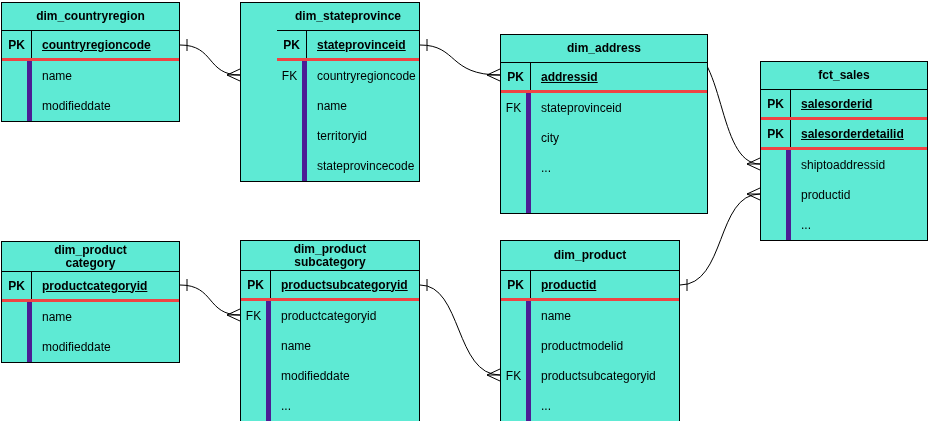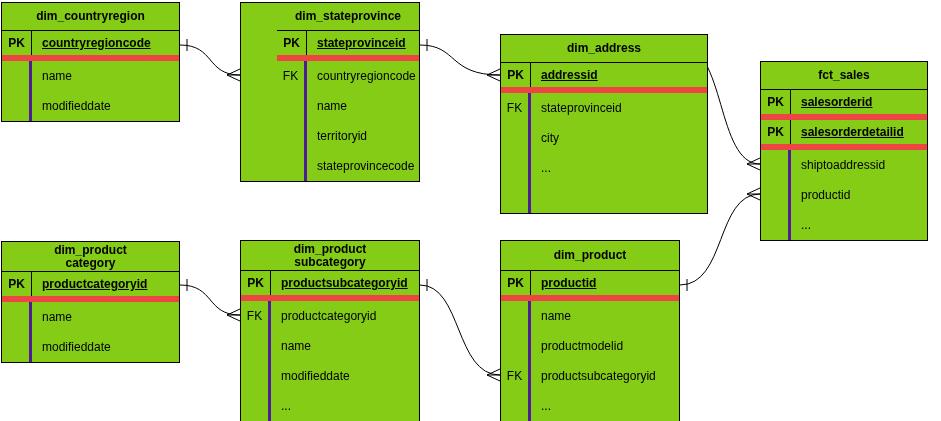--- a/index.html
+++ b/index.html
@@ -8,40 +8,40 @@
     position: relative;
     width: 941px;
     height: 421px;
     background: #ffffff;
     font-family: "Liberation Sans", sans-serif;
     color: #000000;
     overflow: hidden;
   }
   .erd-table {
     position: absolute;
-    background: #84cc16;
+    background: #5eead4;
     border: 1px solid #000000;
     font-size: 12px;
     line-height: 14px;
   }
   .erd-header {
     border-bottom: 1px solid #000000;
     display: flex;
     align-items: center;
     justify-content: center;
     text-align: center;
     font-weight: bold;
     white-space: pre-line;
     line-height: 13px;
   }
   .erd-header.one-line { height: 28px; }
   .erd-header.two-line { height: 30px; }
   .key-row {
     display: flex;
-    border-bottom: 6px solid #ef4444;
+    border-bottom: 3px solid #ef4444;
     height: 30px;
   }
   .key-cell {
     width: 30px;
     flex: none;
     border-right: 1px solid #000000;
     display: flex;
     align-items: center;
     justify-content: center;
     font-weight: bold;
@@ -51,21 +51,21 @@
     display: flex;
     align-items: center;
     padding-left: 10px;
     font-weight: bold;
     text-decoration: underline;
   }
   .body-section { display: flex; }
   .body-keys {
     width: 30px;
     flex: none;
-    border-right: 3px solid #4c1d95;
+    border-right: 5px solid #4c1d95;
     display: flex;
     flex-direction: column;
   }
   .body-fields {
     flex: 1;
     display: flex;
     flex-direction: column;
   }
   .body-line {
     height: 30px;

